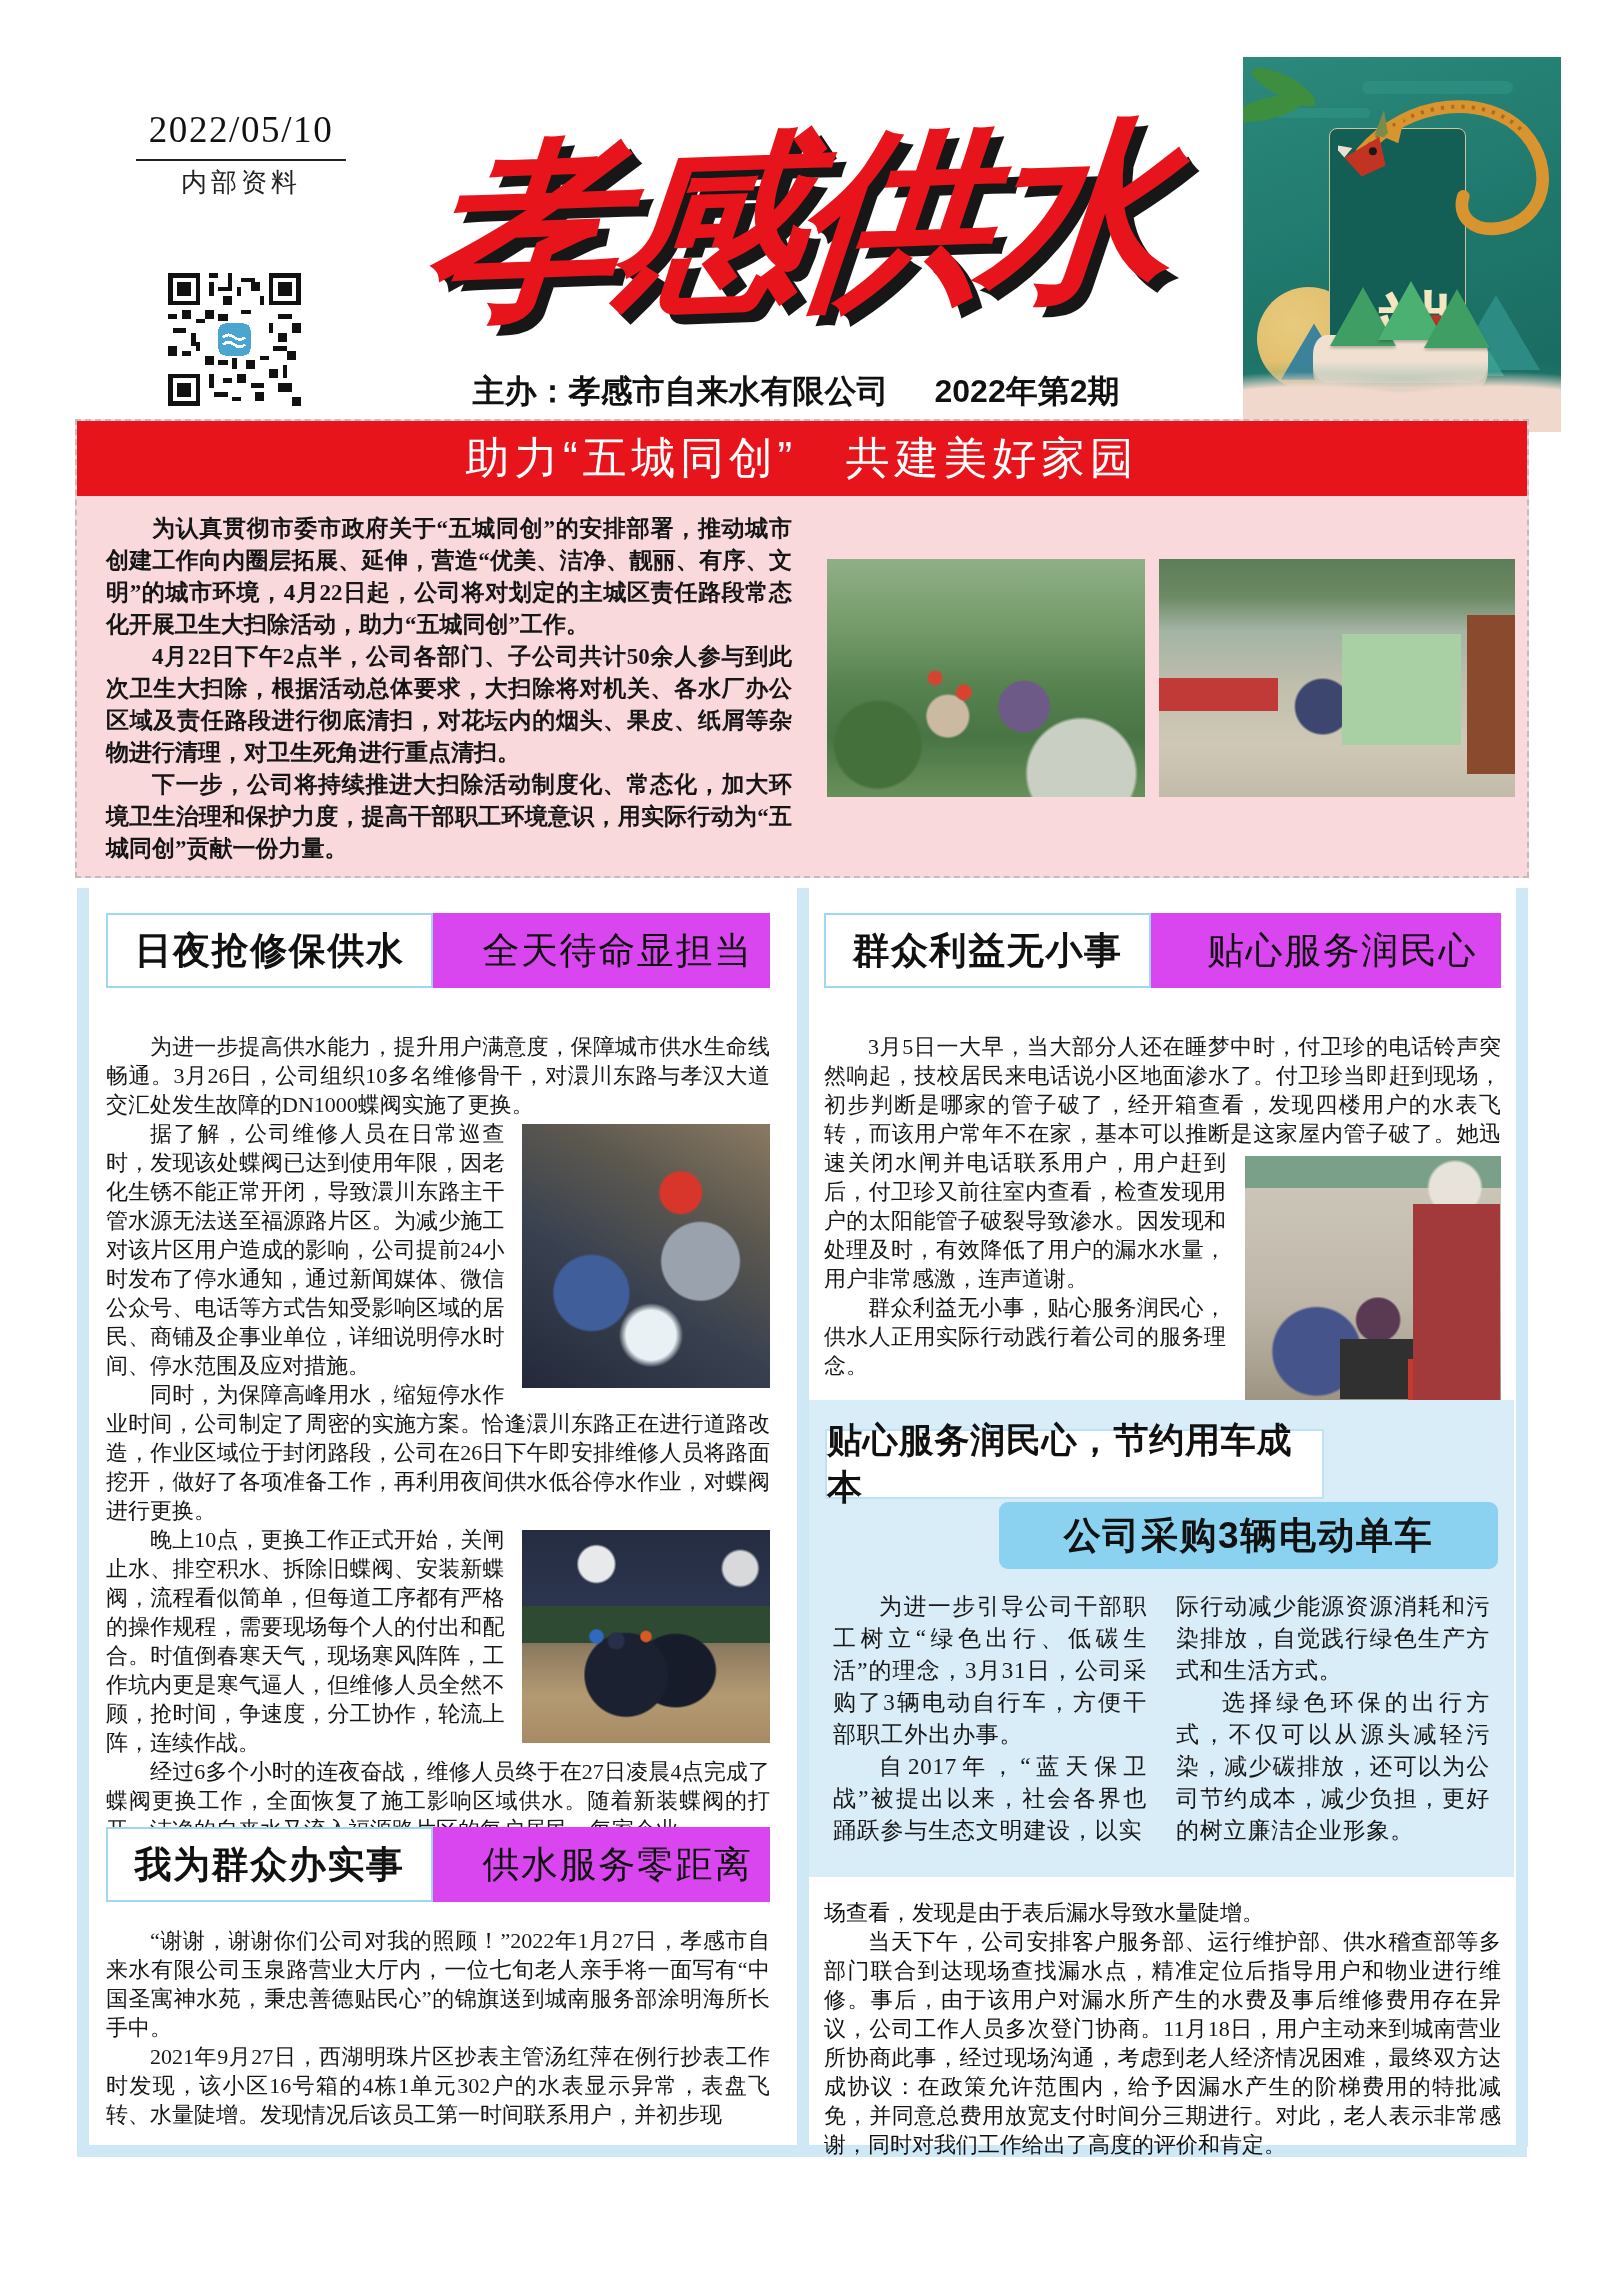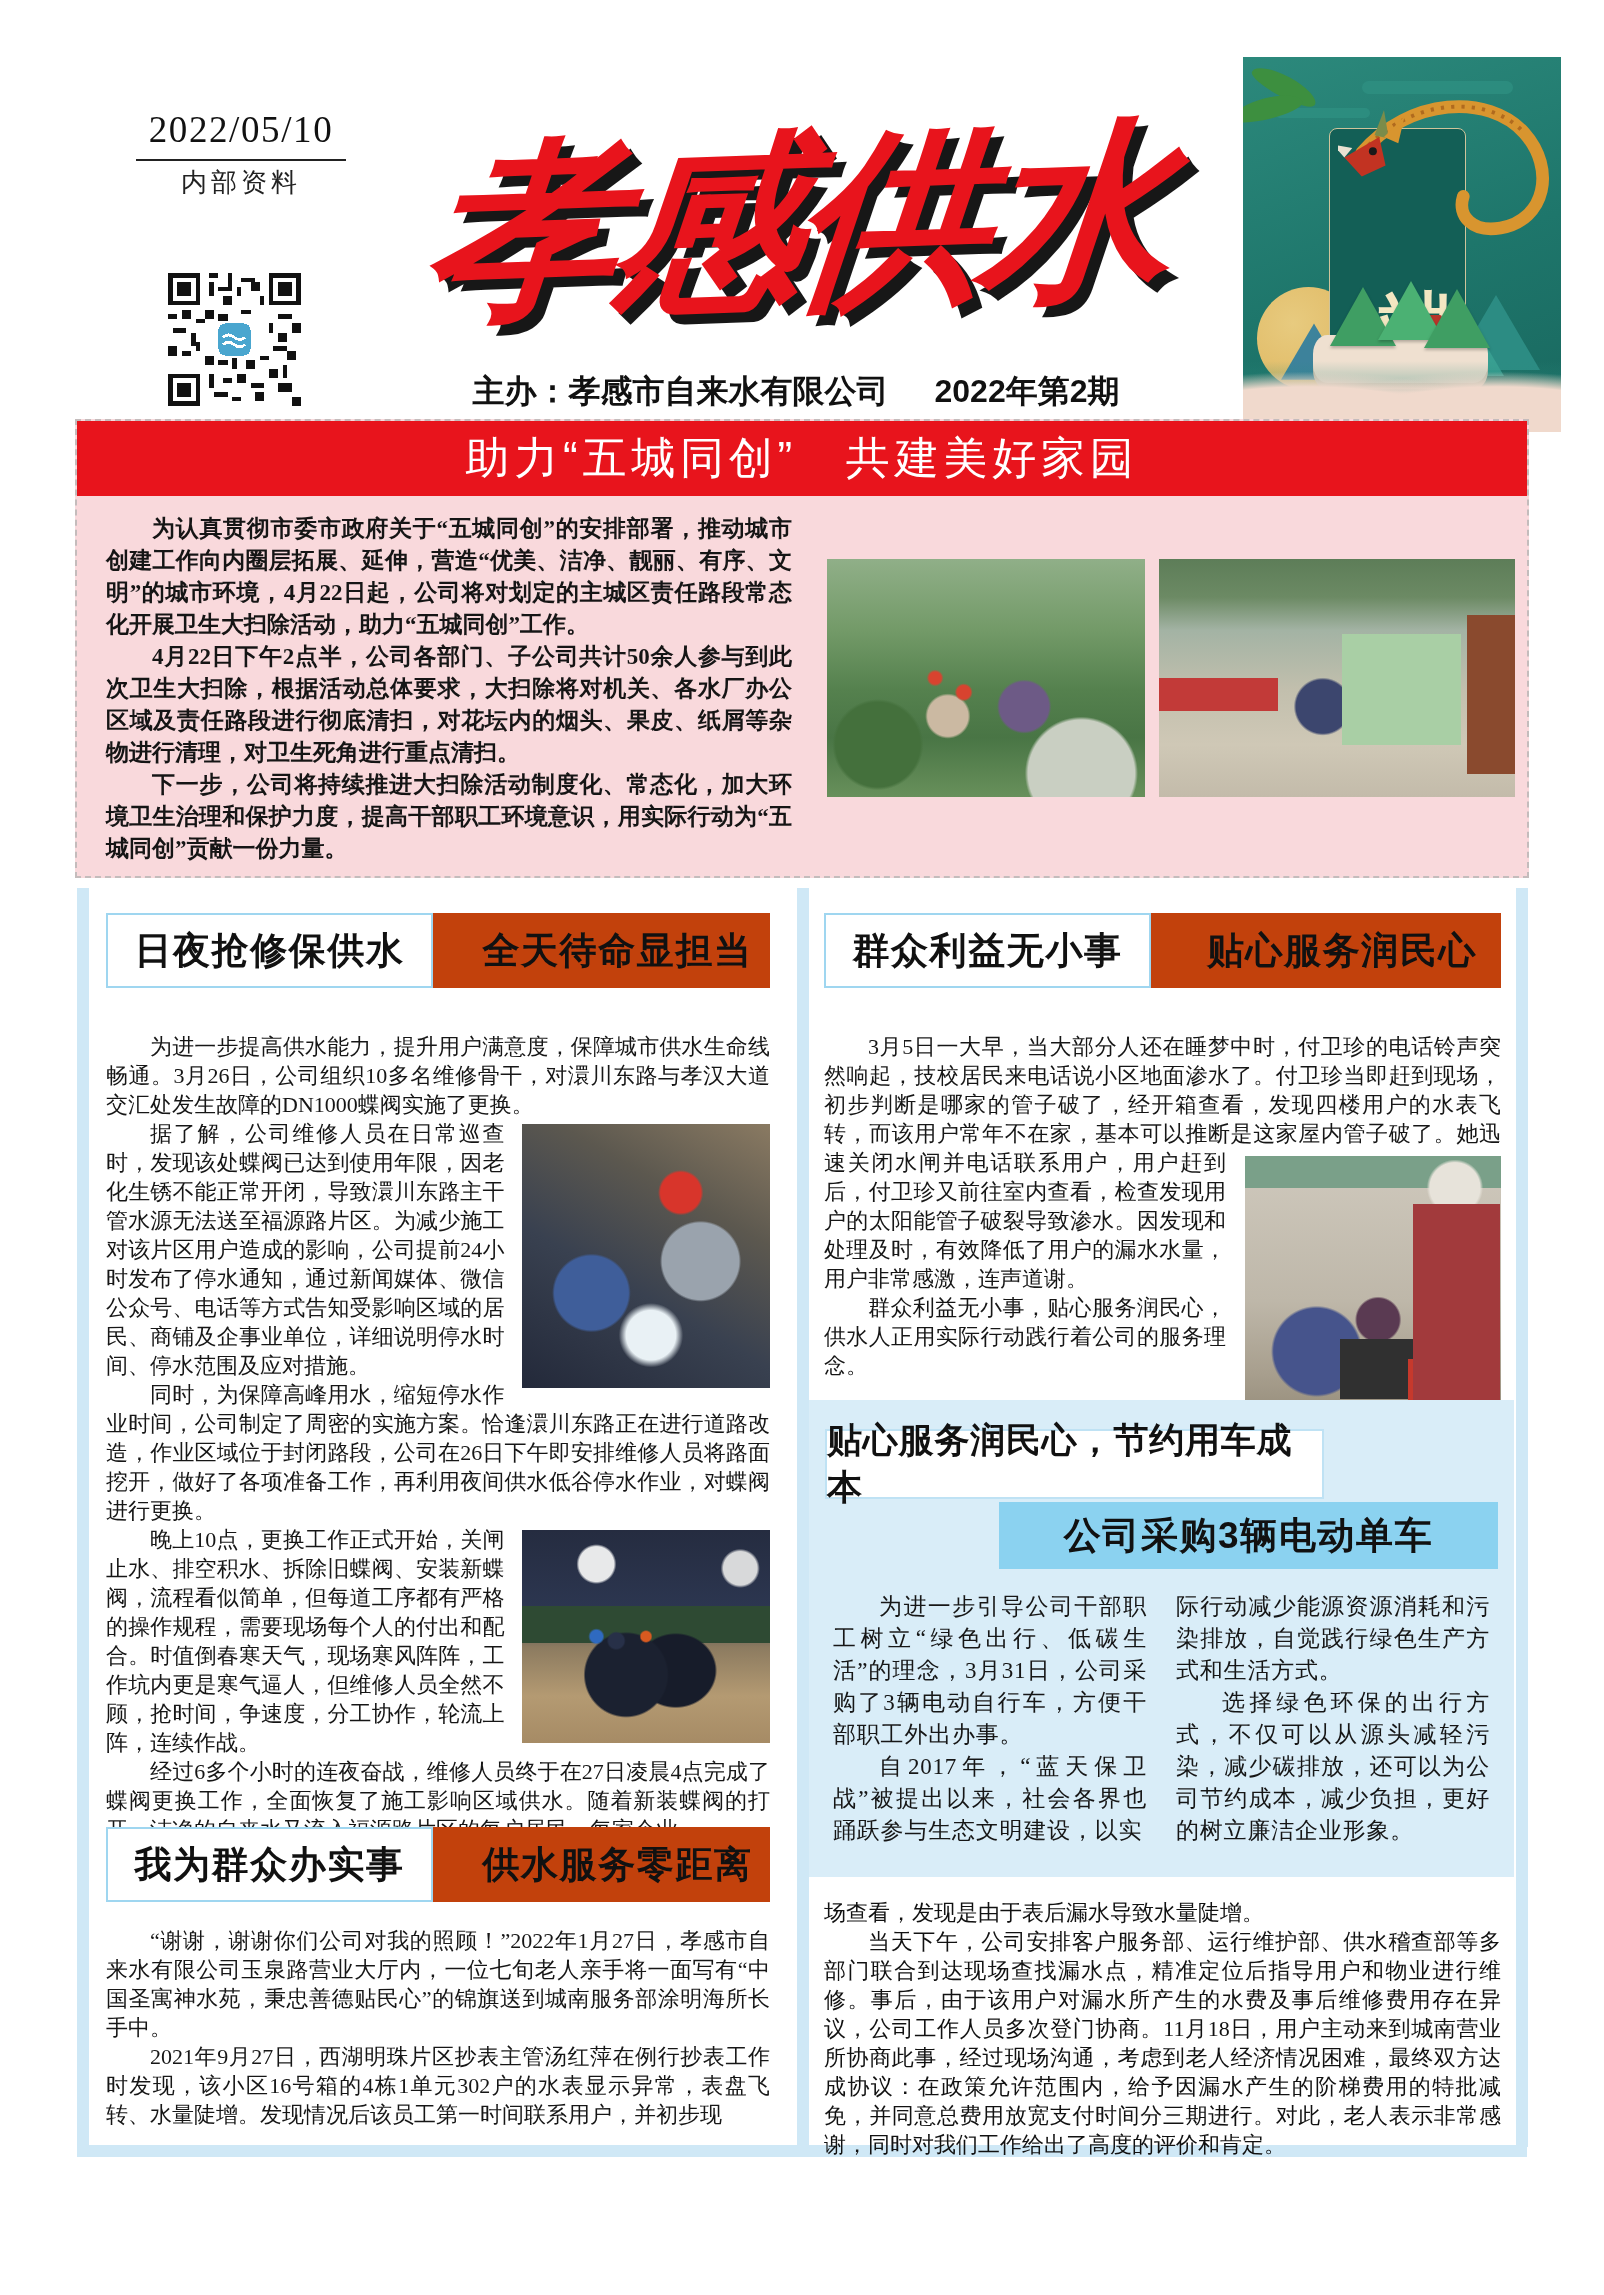--- a/index.html
+++ b/index.html
@@ -78,22 +78,22 @@
   .bar{background:#cfe8f6;}
   .fl{left:77px;top:888px;width:12px;height:1259px;}
   .fr{left:1516px;top:888px;width:12px;height:1259px;}
   .fd{left:797px;top:888px;width:12px;height:1259px;}
   .fb{left:77px;top:2145px;width:1450px;height:12px;}
 
   
   .hrow{display:flex;height:75px;}
   .hbox-main{flex:0 0 327px;background:#fff;border:2.4px solid #9fd6f0;box-sizing:border-box;
     display:flex;align-items:center;justify-content:center;font-weight:700;font-size:37px;letter-spacing:1.6px;}
-  .hbox-sub{flex:1;background:#c2410c;display:flex;align-items:center;justify-content:center;
-    font-weight:700;font-size:37px;letter-spacing:1.6px;padding-left:32px;}
+  .hbox-sub{flex:1;background:#d946ef;display:flex;align-items:center;justify-content:center;
+    font-weight:400;font-size:37px;letter-spacing:1.6px;padding-left:32px;}
 
   
   .col-lt{left:106px;top:913px;width:664px;}
   .col-lb{left:106px;top:1827px;width:664px;}
   .col-rt{left:824px;top:913px;width:677px;}
   .col-rb{left:824px;top:1898px;width:677px;}
   .art{margin-top:44px;font-size:22px;line-height:29px;color:#161616;}
   .art2{margin-top:24px;font-size:22px;line-height:29px;color:#161616;}
 
   .ph-under{float:right;width:248px;height:264px;margin:4.8px 0 8px 17.5px;
@@ -124,21 +124,21 @@
       radial-gradient(circle at 52% 62%,#5a3a52 0 10%,transparent 11%),
       linear-gradient(#7aa089,#7aa089) 0 0/100% 32px,
       linear-gradient(180deg,#cfc9bd 0%,#beb7a9 55%,#a89f8e 82%,#958c7a 100%);
     background-repeat:no-repeat;}
 
   
   .lc{left:809px;top:1400px;width:705px;height:477px;background:#d9edf8;}
   .lc-h1{margin:29px 0 0 16px;width:499px;height:70px;background:#fff;border:2.4px solid #bfe2f4;box-sizing:border-box;
     display:flex;align-items:center;justify-content:center;font-weight:700;font-size:35px;letter-spacing:0.8px;}
   .lc-h2{margin:3.2px 16px 0 auto;width:499px;height:67px;background:#8bd2f0;
-    display:flex;align-items:center;justify-content:center;font-weight:700;font-size:37px;letter-spacing:1.6px;}
+    display:flex;align-items:center;justify-content:center;font-weight:700;font-size:37px;letter-spacing:1.6px;border-radius:9px;}
   .lc-cols{display:flex;gap:29px;padding:22px 24px 0 24px;}
   .lc-col{flex:1;font-size:23px;line-height:32px;letter-spacing:0.8px;color:#161616;}
 </style>
 </head>
 <body>
 
 <div id="page">
 
   <div class="abs mast sans">
     <div class="mast-date" style="font-family:'Liberation Serif','DejaVu Serif',serif;">2022/05/10</div>

